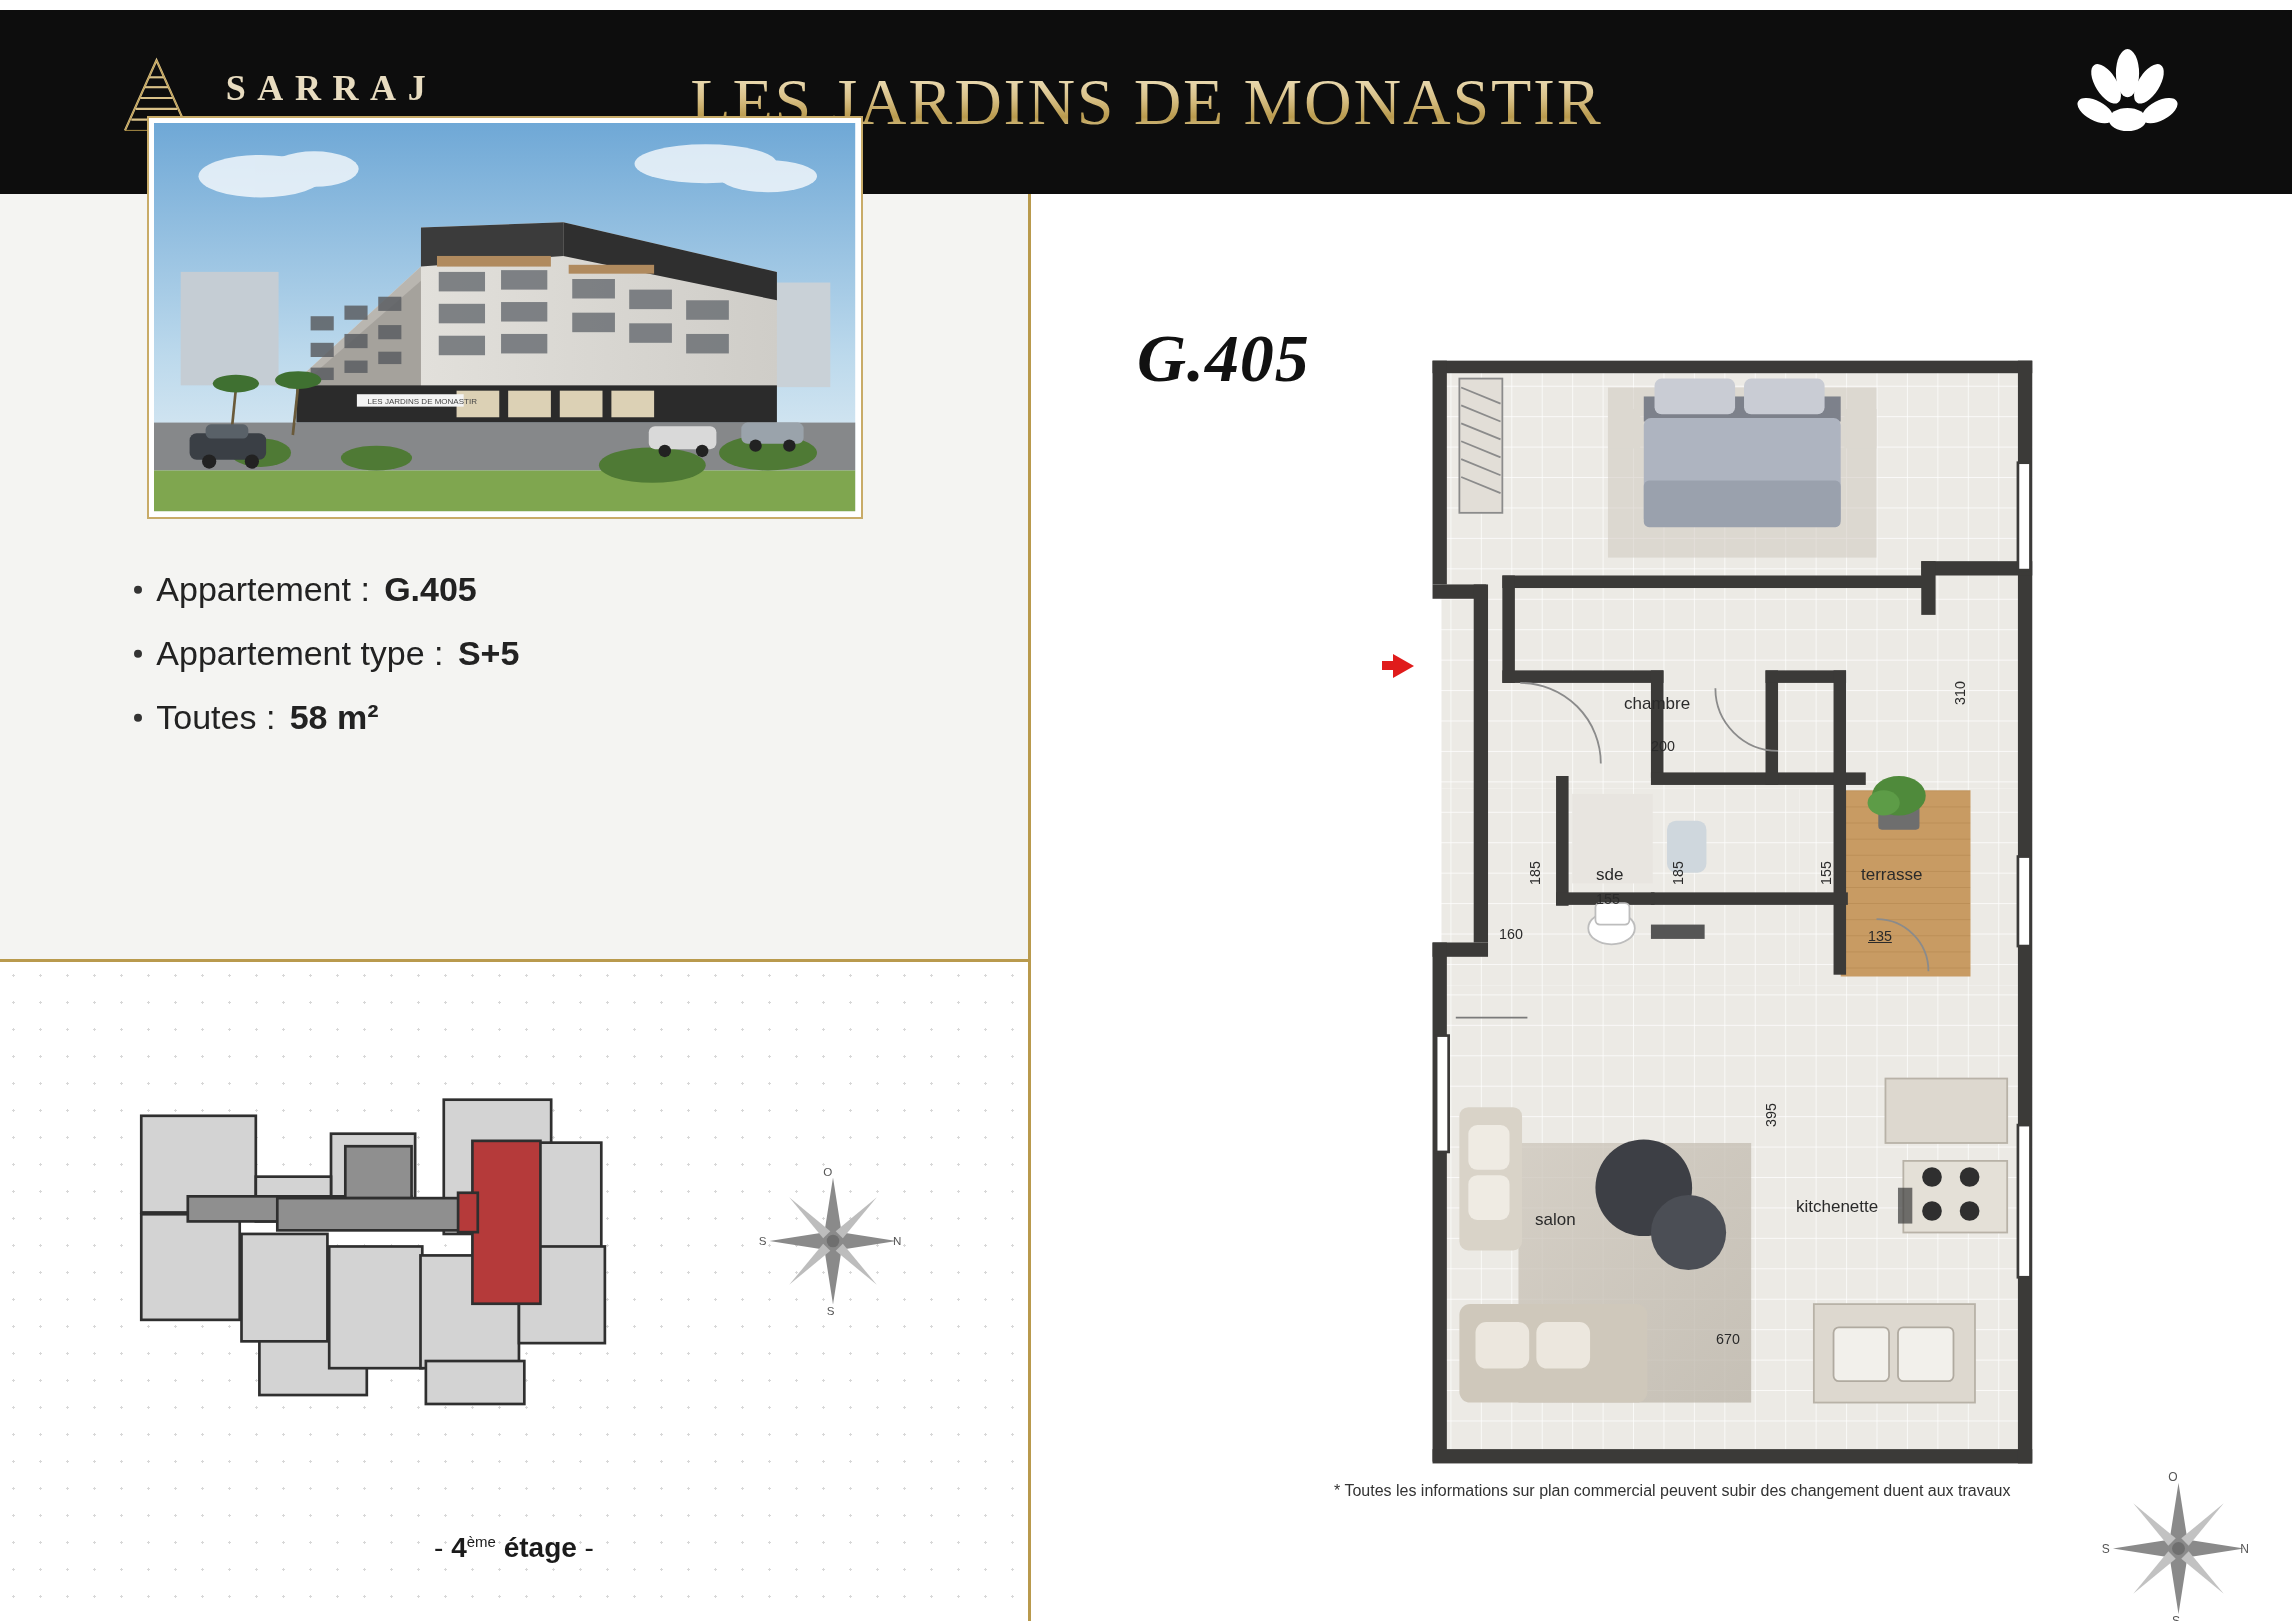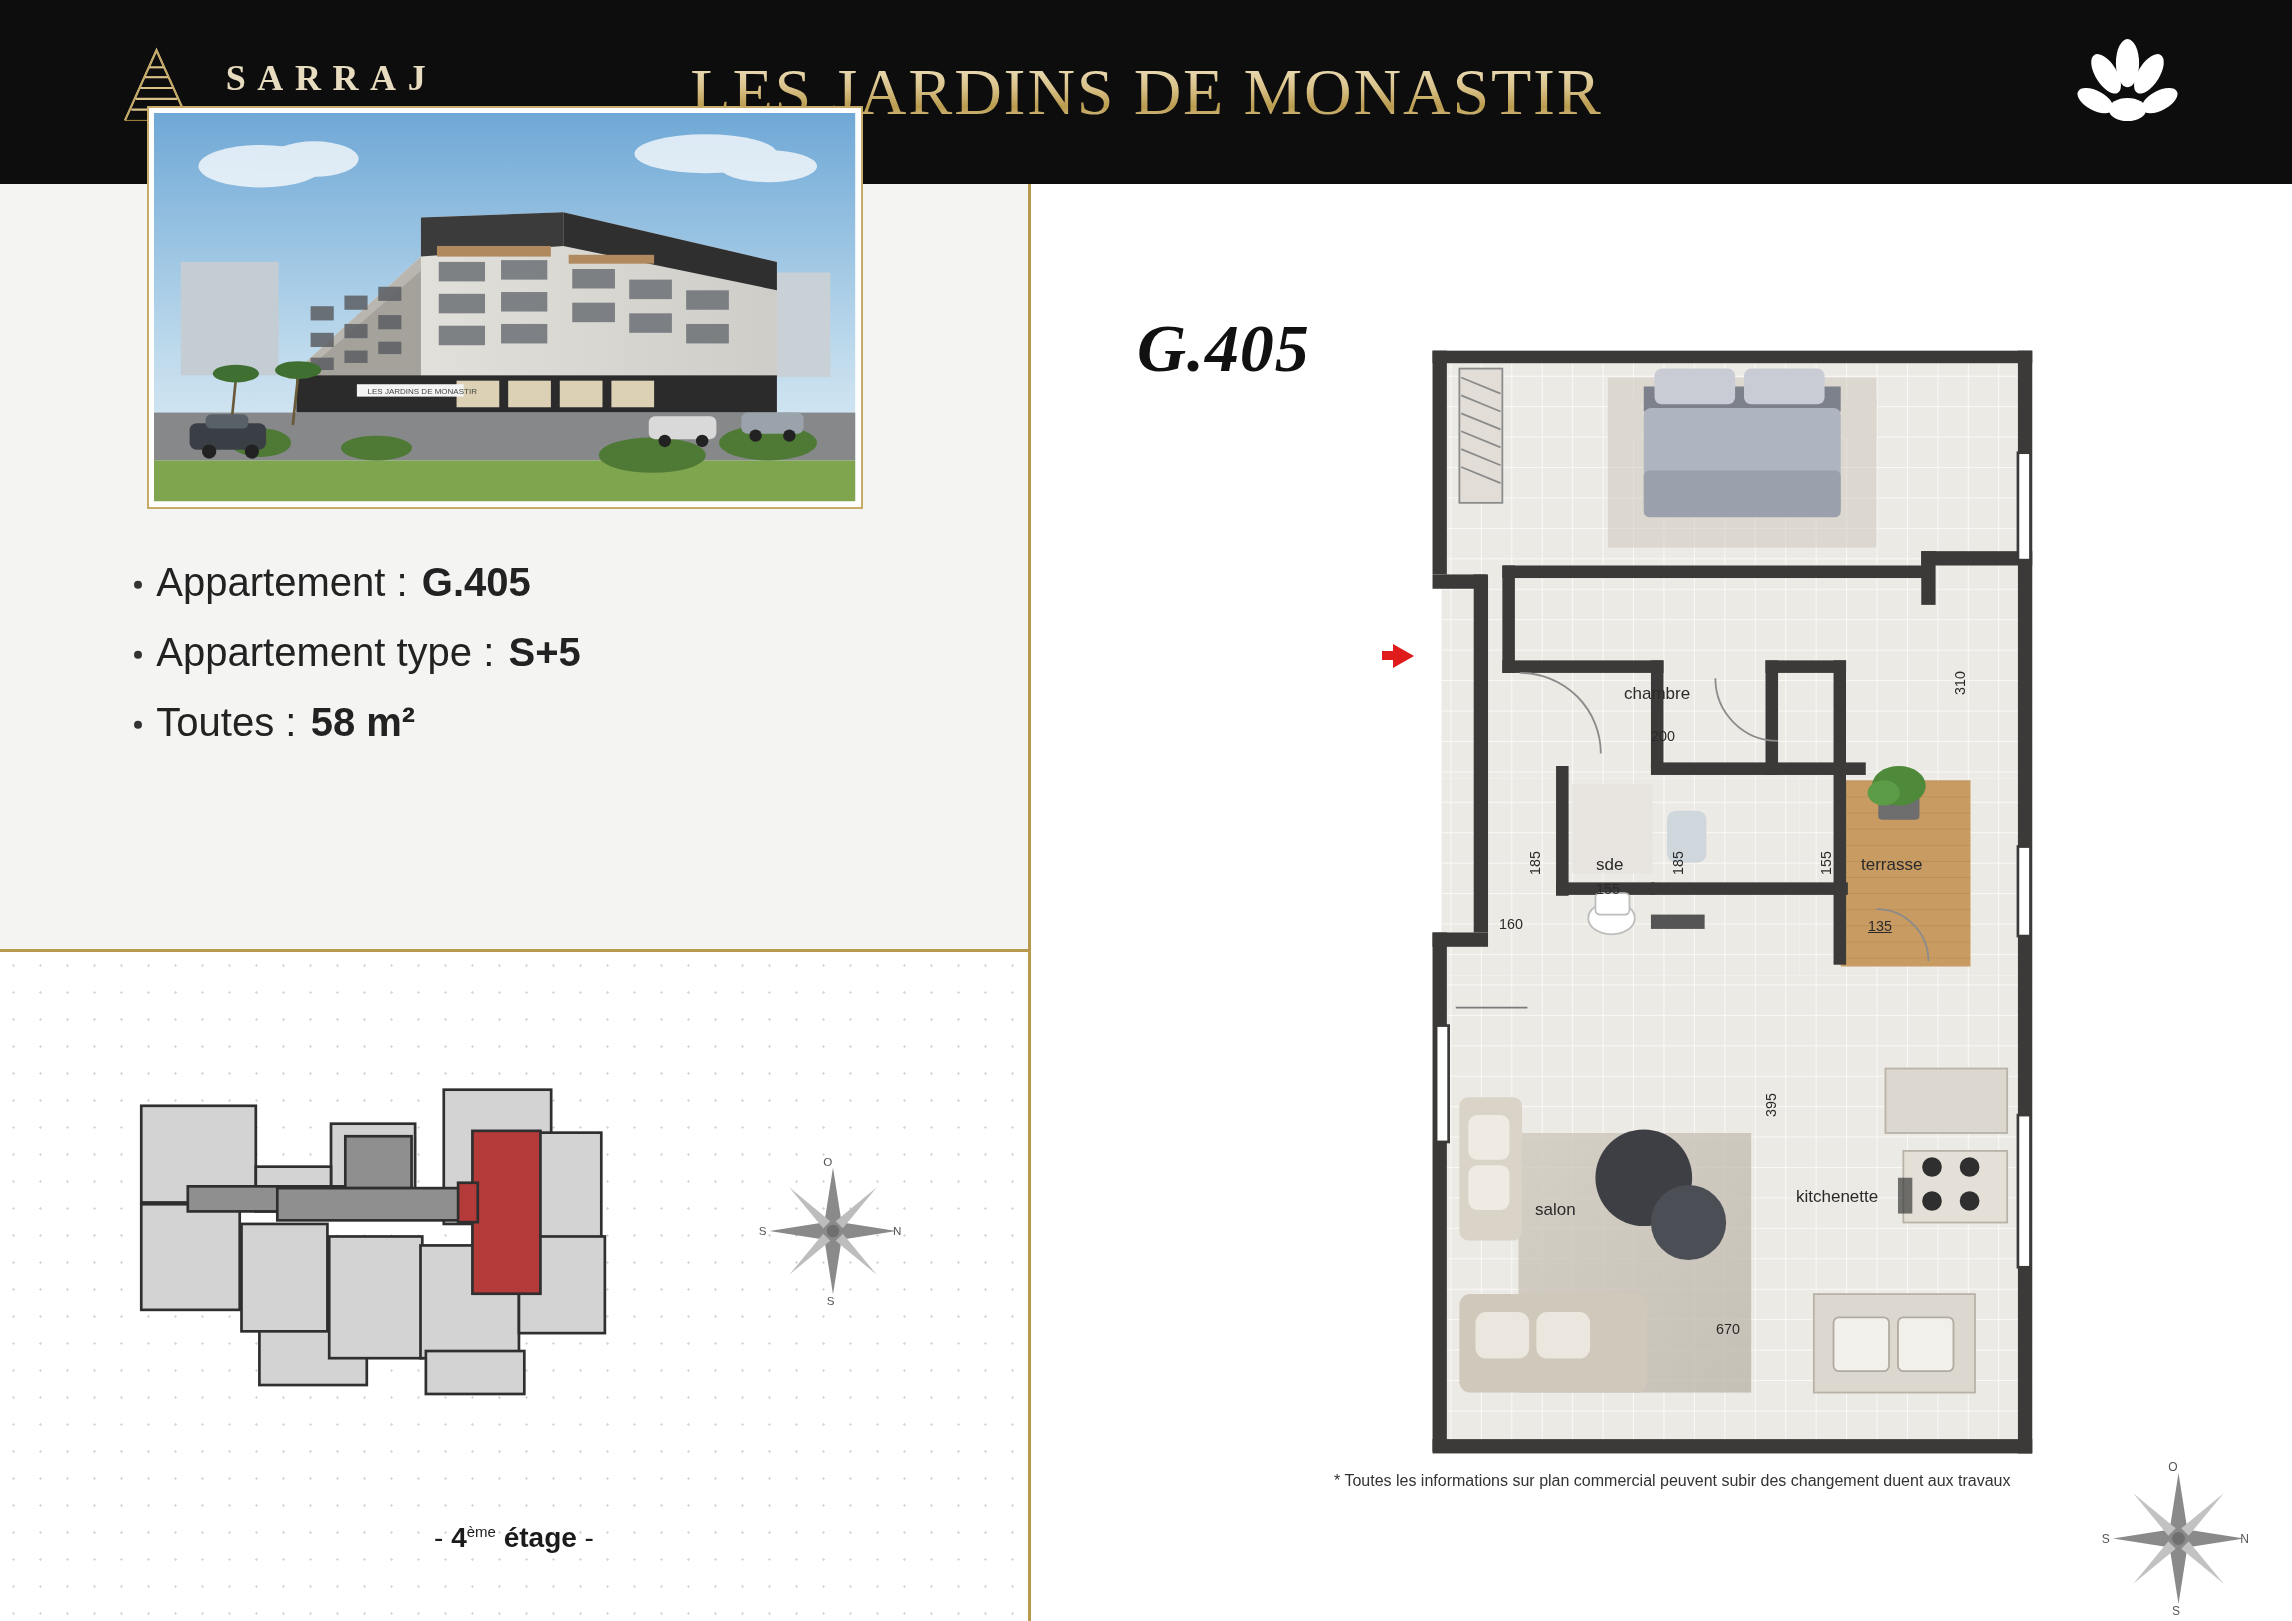--- a/index.html
+++ b/index.html
@@ -6,20 +6,21 @@
   html, body {
     width: 2293px; height: 1621px;
     background: #ffffff;
     font-family: "Liberation Sans", sans-serif;
     overflow: hidden;
   }
   .page {
     position: relative;
     width: 2293px; height: 1192px;
     background: #ffffff;
+    margin-top: 10px;
   }
 
   
   .header {
     position: absolute; left: 0; top: 0;
     width: 2293px; height: 184px;
     background: #0d0d0d;
     display: flex; align-items: center;
   }
   .logo-block {
@@ -86,21 +87,21 @@
     padding: 5.4px; background: #fff;
   }
   .render-img { width: 100%; height: 100%; position: relative; overflow: hidden; }
 
   .bullets {
     position: absolute; left: 134px; top: 560px;
     width: 806px;
   }
   .bullets li {
     list-style: none;
-    font-size: 40px; color: #222;
+    font-size: 34px; color: #222;
     margin-bottom: 25px;
     display: flex; align-items: baseline; gap: 14.3px;
   }
   .bullets li .dot {
     width: 8px; height: 8px; border-radius: 50%;
     background: #333; display: inline-block; flex: 0 0 auto;
     transform: translateY(-7.2px);
   }
   .bullets li b { font-weight: 700; }
 

